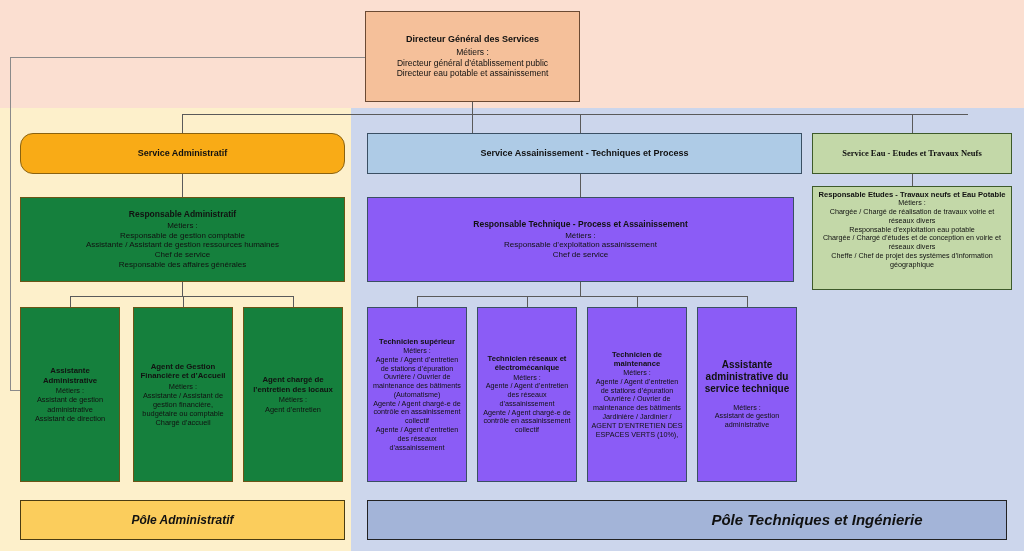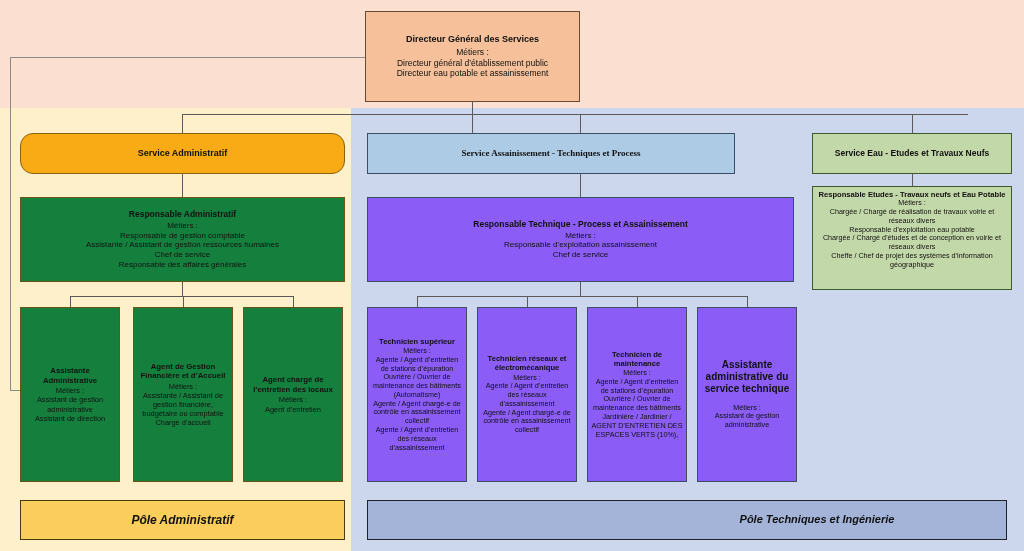--- a/index.html
+++ b/index.html
@@ -53,22 +53,22 @@
   .c-blue-lt{background:#8b5cf6;border-color:#3a4f63;}
   .c-blue-pole{background:#a3b4d8;border-color:#222222;}
   .c-green{background:#c3d8a8;border-color:#3d5a2a;}
   .c-yellow-pole{background:#fbcd5c;border-color:#4a3c12;}
 
   
   #n-dgs{left:365px;top:11px;width:215px;height:91px;font-size:8.5px;padding:0 6px;}
   #n-dgs .ttl{font-size:9px;margin-bottom:2px;}
 
   #n-svc-admin{left:20px;top:133px;width:325px;height:41px;font-size:9px;}
-  #n-svc-assain{left:367px;top:133px;width:368px;height:41px;font-size:9px;font-family:Liberation Serif, serif;}
-  #n-svc-eau{left:812px;top:133px;width:200px;height:41px;font-size:8.5px;}
+  #n-svc-assain{left:367px;top:133px;width:435px;height:41px;font-size:9px;}
+  #n-svc-eau{left:812px;top:133px;width:200px;height:41px;font-size:8.5px;font-family:Liberation Serif, serif;}
 
   #n-resp-admin{left:20px;top:197px;width:325px;height:85px;font-size:8px;padding:0 6px;}
   #n-resp-admin .ttl{font-size:8.5px;margin-bottom:1px;}
   #n-resp-tech{left:367px;top:197px;width:427px;height:85px;font-size:8px;padding:0 6px;}
   #n-resp-tech .ttl{font-size:8.5px;margin-bottom:1px;}
   #n-resp-eau{left:812px;top:186px;width:200px;height:104px;font-size:7.2px;padding:0 4px;justify-content:flex-start;padding-top:3px;}
   #n-resp-eau .ttl{font-size:7.6px;margin-bottom:0px;}
 
   #n-assist-admin{left:20px;top:307px;width:100px;height:175px;font-size:7.4px;padding:0 4px;}
   #n-assist-admin .ttl{font-size:7.8px;margin-bottom:1px;}
@@ -80,21 +80,21 @@
   #n-tech-sup{left:367px;top:307px;width:100px;height:175px;font-size:7.2px;padding:0 3px;}
   #n-tech-sup .ttl{font-size:7.6px;margin-bottom:1px;}
   #n-tech-res{left:477px;top:307px;width:100px;height:175px;font-size:7.2px;padding:0 3px;}
   #n-tech-res .ttl{font-size:7.6px;margin-bottom:1px;}
   #n-tech-maint{left:587px;top:307px;width:100px;height:175px;font-size:7.2px;padding:0 3px;}
   #n-tech-maint .ttl{font-size:7.6px;margin-bottom:1px;}
   #n-assist-tech{left:697px;top:307px;width:100px;height:175px;font-size:7.2px;padding:0 3px;}
   #n-assist-tech .ttl{font-size:10px;margin-bottom:8px;}
 
   #n-pole-admin{left:20px;top:500px;width:325px;height:40px;font-size:12px;font-style:italic;font-weight:bold;}
-  #n-pole-tech{left:367px;top:500px;width:640px;height:40px;font-size:11px;font-style:italic;font-weight:bold;}
+  #n-pole-tech{left:367px;top:500px;width:640px;height:40px;font-size:15px;font-style:italic;font-weight:bold;}
   #n-pole-tech .ttl{margin-left:260px;}
 </style>
 </head>
 <body>
 
 <div id="chart">
 
   <div class="band" id="band-top"></div>
   <div class="band" id="band-admin"></div>
   <div class="band" id="band-tech"></div>

